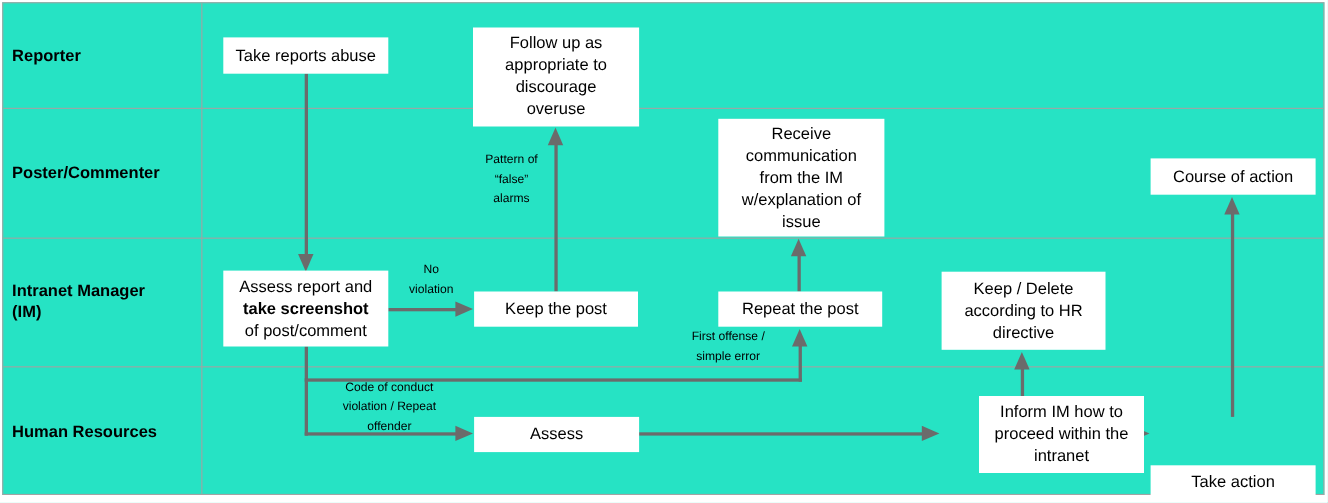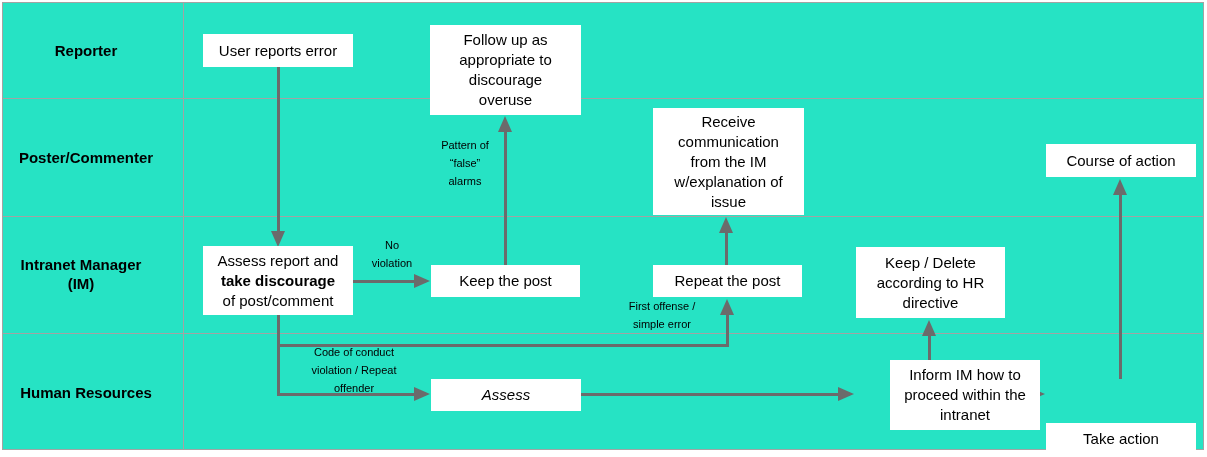--- a/index.html
+++ b/index.html
@@ -13,21 +13,21 @@
   .diagram{
     position:absolute; left:2px; top:2px; width:1202px; height:448px;
     box-sizing:border-box;
     background:var(--teal,#26e3c4);
     border:1px solid var(--grid,#a3a3a3);
   }
   .gridline{ position:absolute; background:var(--grid,#a3a3a3); z-index:1; }
   .lane-label{
     position:absolute; left:11px; width:150px;
     font-size:15px; font-weight:bold; line-height:19px;
-    z-index:3; white-space:pre-line;text-align:center;
+    z-index:3; white-space:pre-line;
   }
   .node{
     position:absolute; background:#ffffff;
     display:flex; align-items:center; justify-content:center;
     text-align:center; font-size:15px; line-height:20px;
     white-space:pre-line; z-index:4;
   }
   .edge-label{
     position:absolute; text-align:center; font-size:11px; line-height:18px;
     white-space:pre-line; z-index:3;
@@ -94,42 +94,42 @@
 violation</div>
   <div class="edge-label" style="left:426px; top:136px; width:78px;">Pattern of
 “false”
 alarms</div>
   <div class="edge-label" style="left:606px; top:297px; width:112px;">First offense /
 simple error</div>
   <div class="edge-label" style="left:285px; top:343px; width:138px;">Code of conduct
 violation / Repeat
 offender</div>
 
-  <div class="node" style="left:203px; top:34px;  width:150px; height:33px;">User reports error</div>
+  <div class="node" style="left:203px; top:34px;  width:150px; height:33px;">Take reports abuse</div>
   <div class="node" style="left:430px; top:25px;  width:151px; height:90px;">Follow up as
 appropriate to
 discourage
 overuse</div>
   <div class="node" style="left:653px; top:108px; width:151px; height:107px;">Receive
 communication
 from the IM
 w/explanation of
 issue</div>
   <div class="node" style="left:1046px; top:144px; width:150px; height:33px;">Course of action</div>
 
   <div class="node" style="left:203px; top:246px; width:150px; height:69px; flex-direction:column;">
     <span>Assess report and</span>
-    <span class="b">take discourage</span>
+    <span class="b">take screenshot</span>
     <span>of post/comment</span>
   </div>
 
   <div class="node" style="left:431px; top:265px; width:149px; height:32px;">Keep the post</div>
   <div class="node" style="left:653px; top:265px; width:149px; height:32px;">Repeat the post</div>
   <div class="node" style="left:856px; top:247px; width:149px; height:71px;">Keep / Delete
 according to HR
 directive</div>
-  <div class="node" style="left:431px; top:379px; width:150px; height:32px;font-style:italic;">Assess</div>
+  <div class="node" style="left:431px; top:379px; width:150px; height:32px;">Assess</div>
   <div class="node" style="left:890px; top:360px; width:150px; height:70px;">Inform IM how to
 proceed within the
 intranet</div>
   <div class="node" style="left:1046px; top:379px; width:150px; height:32px;margin-top:44px;">Take action</div>
 
 </div>
 
 </body></html>

